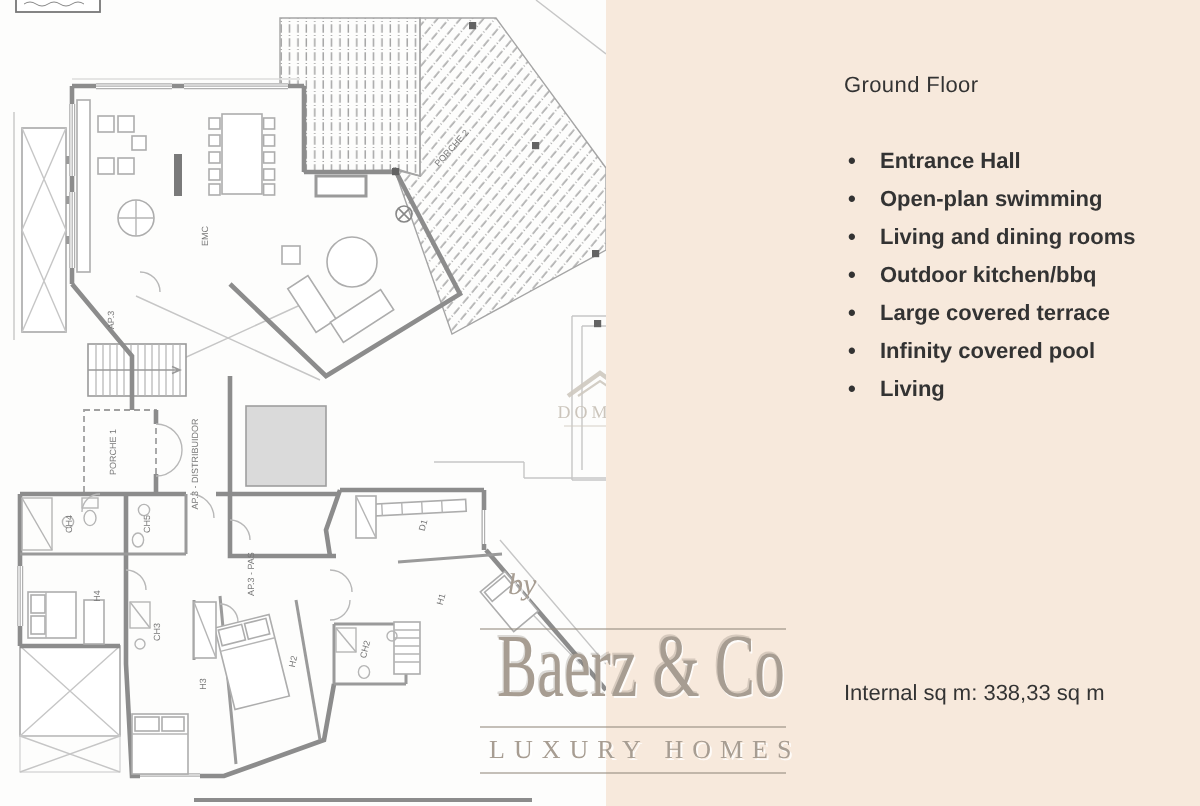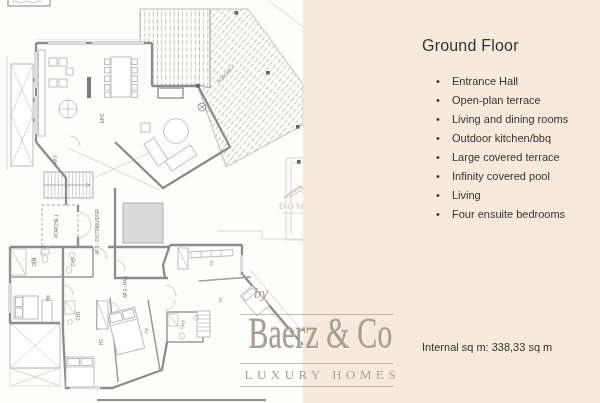--- a/index.html
+++ b/index.html
@@ -1,21 +1,21 @@
 <!DOCTYPE html>
 <html style="--panel_bg: #f7e9dc; --text: #333333; --brand: #a79d92; --wall: #8c8c8c; --watermark: #cfc9c0;"><head>
 <meta charset="utf-8">
 <style>
   html,body{margin:0;padding:0;background:#fff;}
   .screen{position:relative;width:600px;height:403px;overflow:hidden;
           background:#fdfdfc;font-family:"Liberation Sans",sans-serif;}
   .plan-svg{position:absolute;left:0;top:0;}
   .panel{position:absolute;left:303px;top:0;width:297px;height:403px;background:var(--panel_bg);}
-  .heading{position:absolute;left:422px;top:37px;font-size:16px;color:var(--text);letter-spacing:.2px;}
-  ul.features{position:absolute;left:435px;top:72px;margin:0;padding:0;list-style:none;}
+  .heading{position:absolute;left:422px;top:37px;font-size:11px;color:var(--text);letter-spacing:.2px;}
+  ul.features{position:absolute;left:423px;top:72px;margin:0;padding:0;list-style:none;font-weight:bold;}
   ul.features li{font-size:11px;line-height:19px;color:var(--text);padding-left:17px;position:relative;white-space:nowrap;}
   ul.features li::before{content:"\2022";position:absolute;left:1px;top:0;}
   .internal{position:absolute;left:422px;top:341px;font-size:11px;color:var(--text);white-space:nowrap;}
   .brand{position:absolute;left:240px;top:286px;width:153px;height:106px;color:var(--brand);z-index:3;}
   .brand .rule{position:absolute;left:0;right:0;border-top:1px solid rgba(150,141,128,.55);}
   .brand .r1{top:28px}.brand .r2{top:77px}.brand .r3{top:100px}
   .brand-by{position:absolute;left:14px;top:-1px;font:italic 15px "Liberation Serif",serif;
             text-shadow:1px 1px 0 rgba(255,255,255,.7);}
   .brand-name{position:absolute;top:21px;left:-25px;right:-25px;text-align:center;
               font-family:"Liberation Serif",serif;font-size:45px;line-height:52px;font-weight:400;
@@ -270,27 +270,26 @@
       <path d="M282,213 H318" stroke="var(--watermark)" stroke-width="0.6"></path>
     </g>
   </svg>
 
   <div class="panel"></div>
 
   <div class="heading">Ground Floor</div>
 
   <ul class="features">
     <li>Entrance Hall</li>
-    <li>Open-plan terrace</li>
+    <li>Open-plan swimming</li>
     <li>Living and dining rooms</li>
     <li>Outdoor kitchen/bbq</li>
     <li>Large covered terrace</li>
     <li>Infinity covered pool</li>
     <li>Living</li>
-    <li>Four ensuite bedrooms</li>
   </ul>
 
   <div class="internal">Internal sq m: 338,33 sq m</div>
 
   <div class="brand">
     <div class="brand-by">by</div>
     <div class="rule r1"></div>
     <div class="brand-name">Baerz &amp; Co</div>
     <div class="rule r2"></div>
     <div class="brand-tag">LUXURY HOMES</div>

